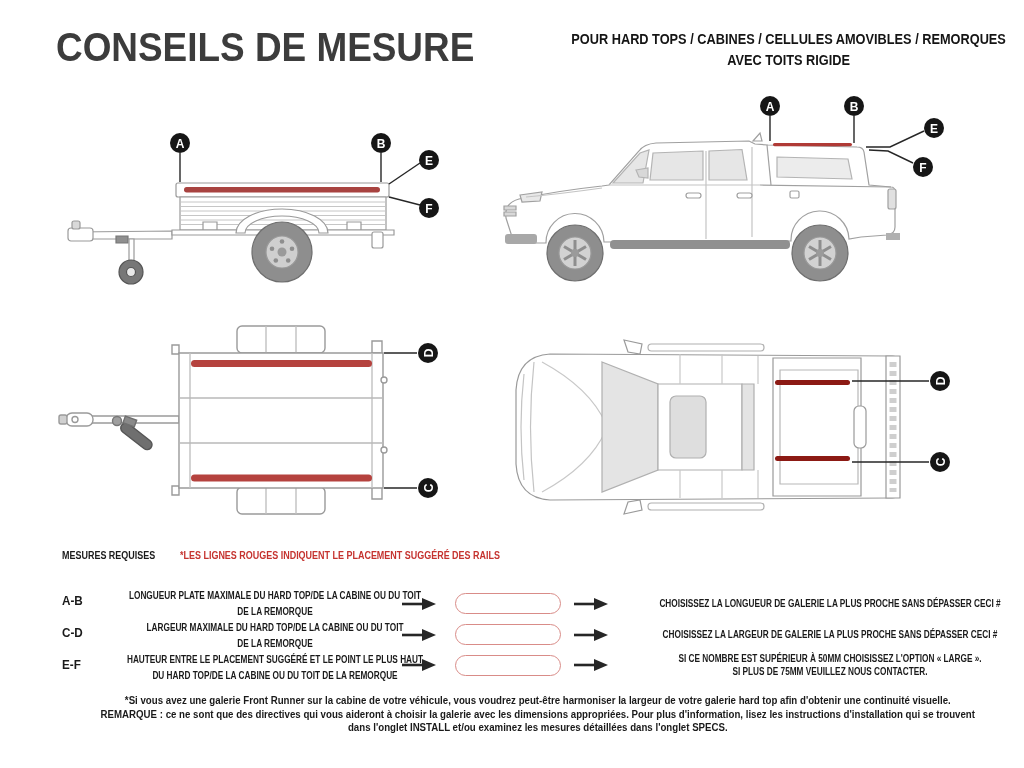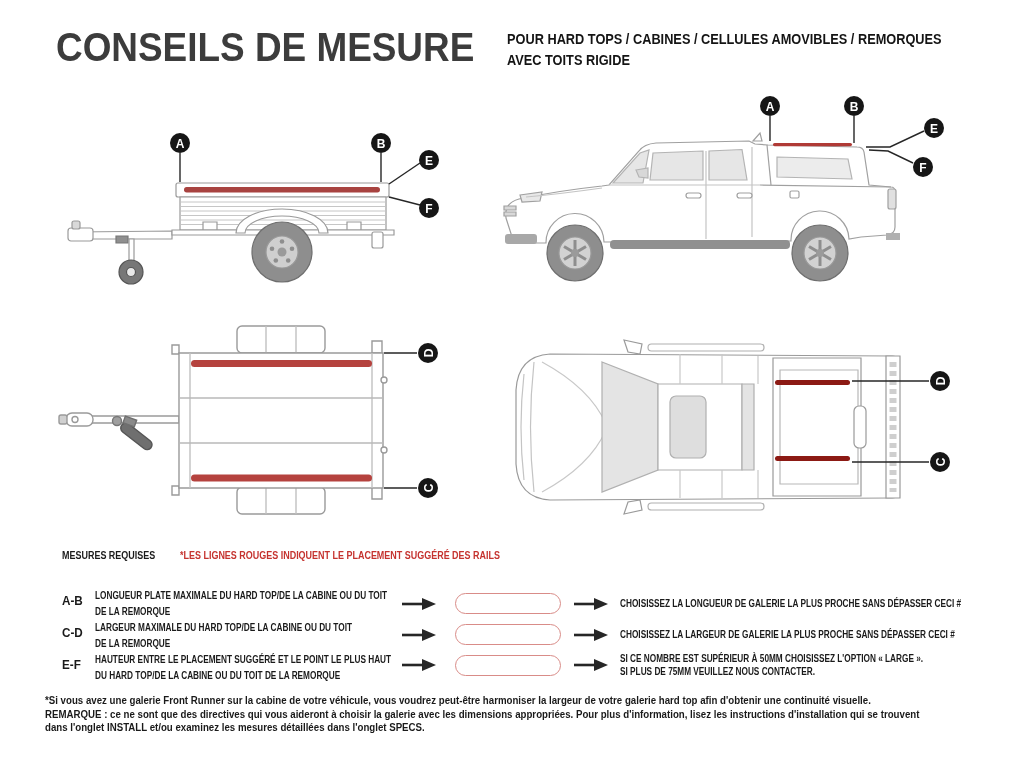--- a/index.html
+++ b/index.html
@@ -1,17 +1,17 @@
 <!DOCTYPE html>
 <html><head>
 <meta charset="utf-8">
 <style>
   html,body{margin:0;padding:0;background:#ffffff;}
   body{font-family:"Liberation Sans",sans-serif;color:#1a1a1a;}
-  .sheet{position:relative;width:1024px;height:768px;background:#fff;overflow:hidden;}
+  .sheet{position:relative;width:1024px;height:768px;background:#fff;overflow:hidden;text-align:center;}
 
   .abs{position:absolute;}
   .pre{white-space:pre-line;}
 
   .page-title{
     left:56px;top:27px;
     font-size:41px;font-weight:800;line-height:1.0;
     color:#3c3c3c;letter-spacing:0px;
     transform:scaleX(.9);transform-origin:0 0;white-space:nowrap;
   }

